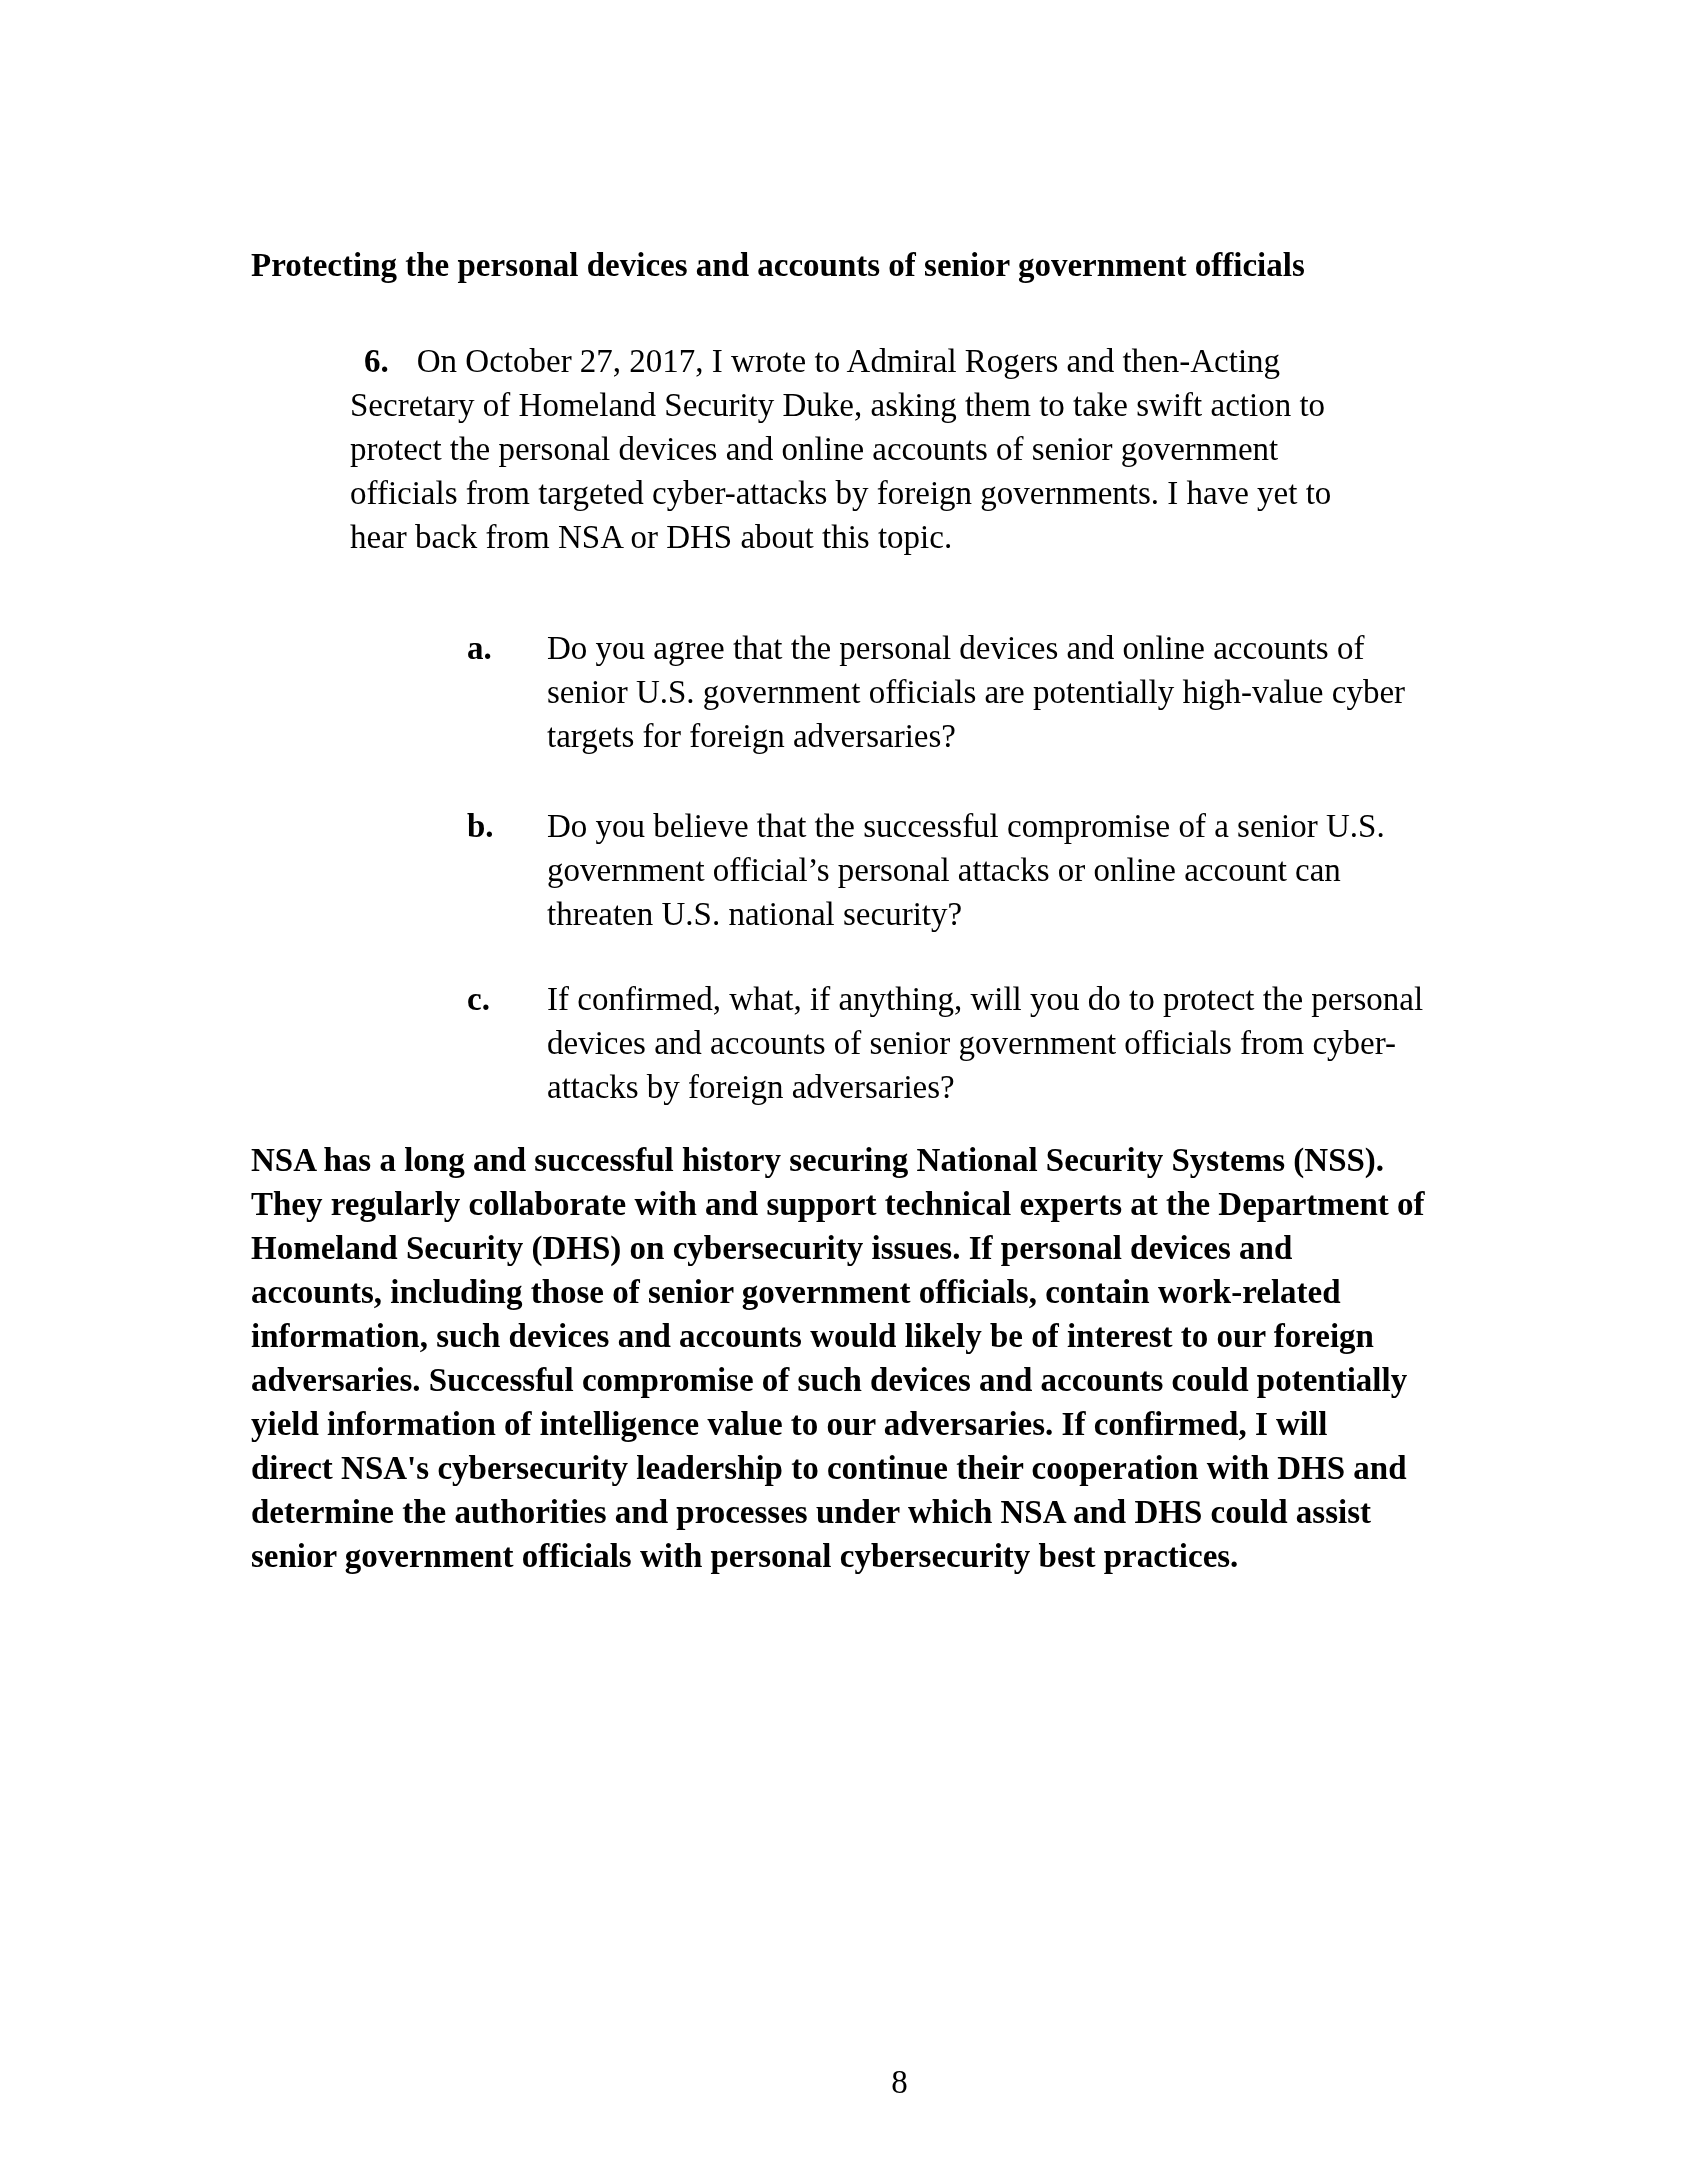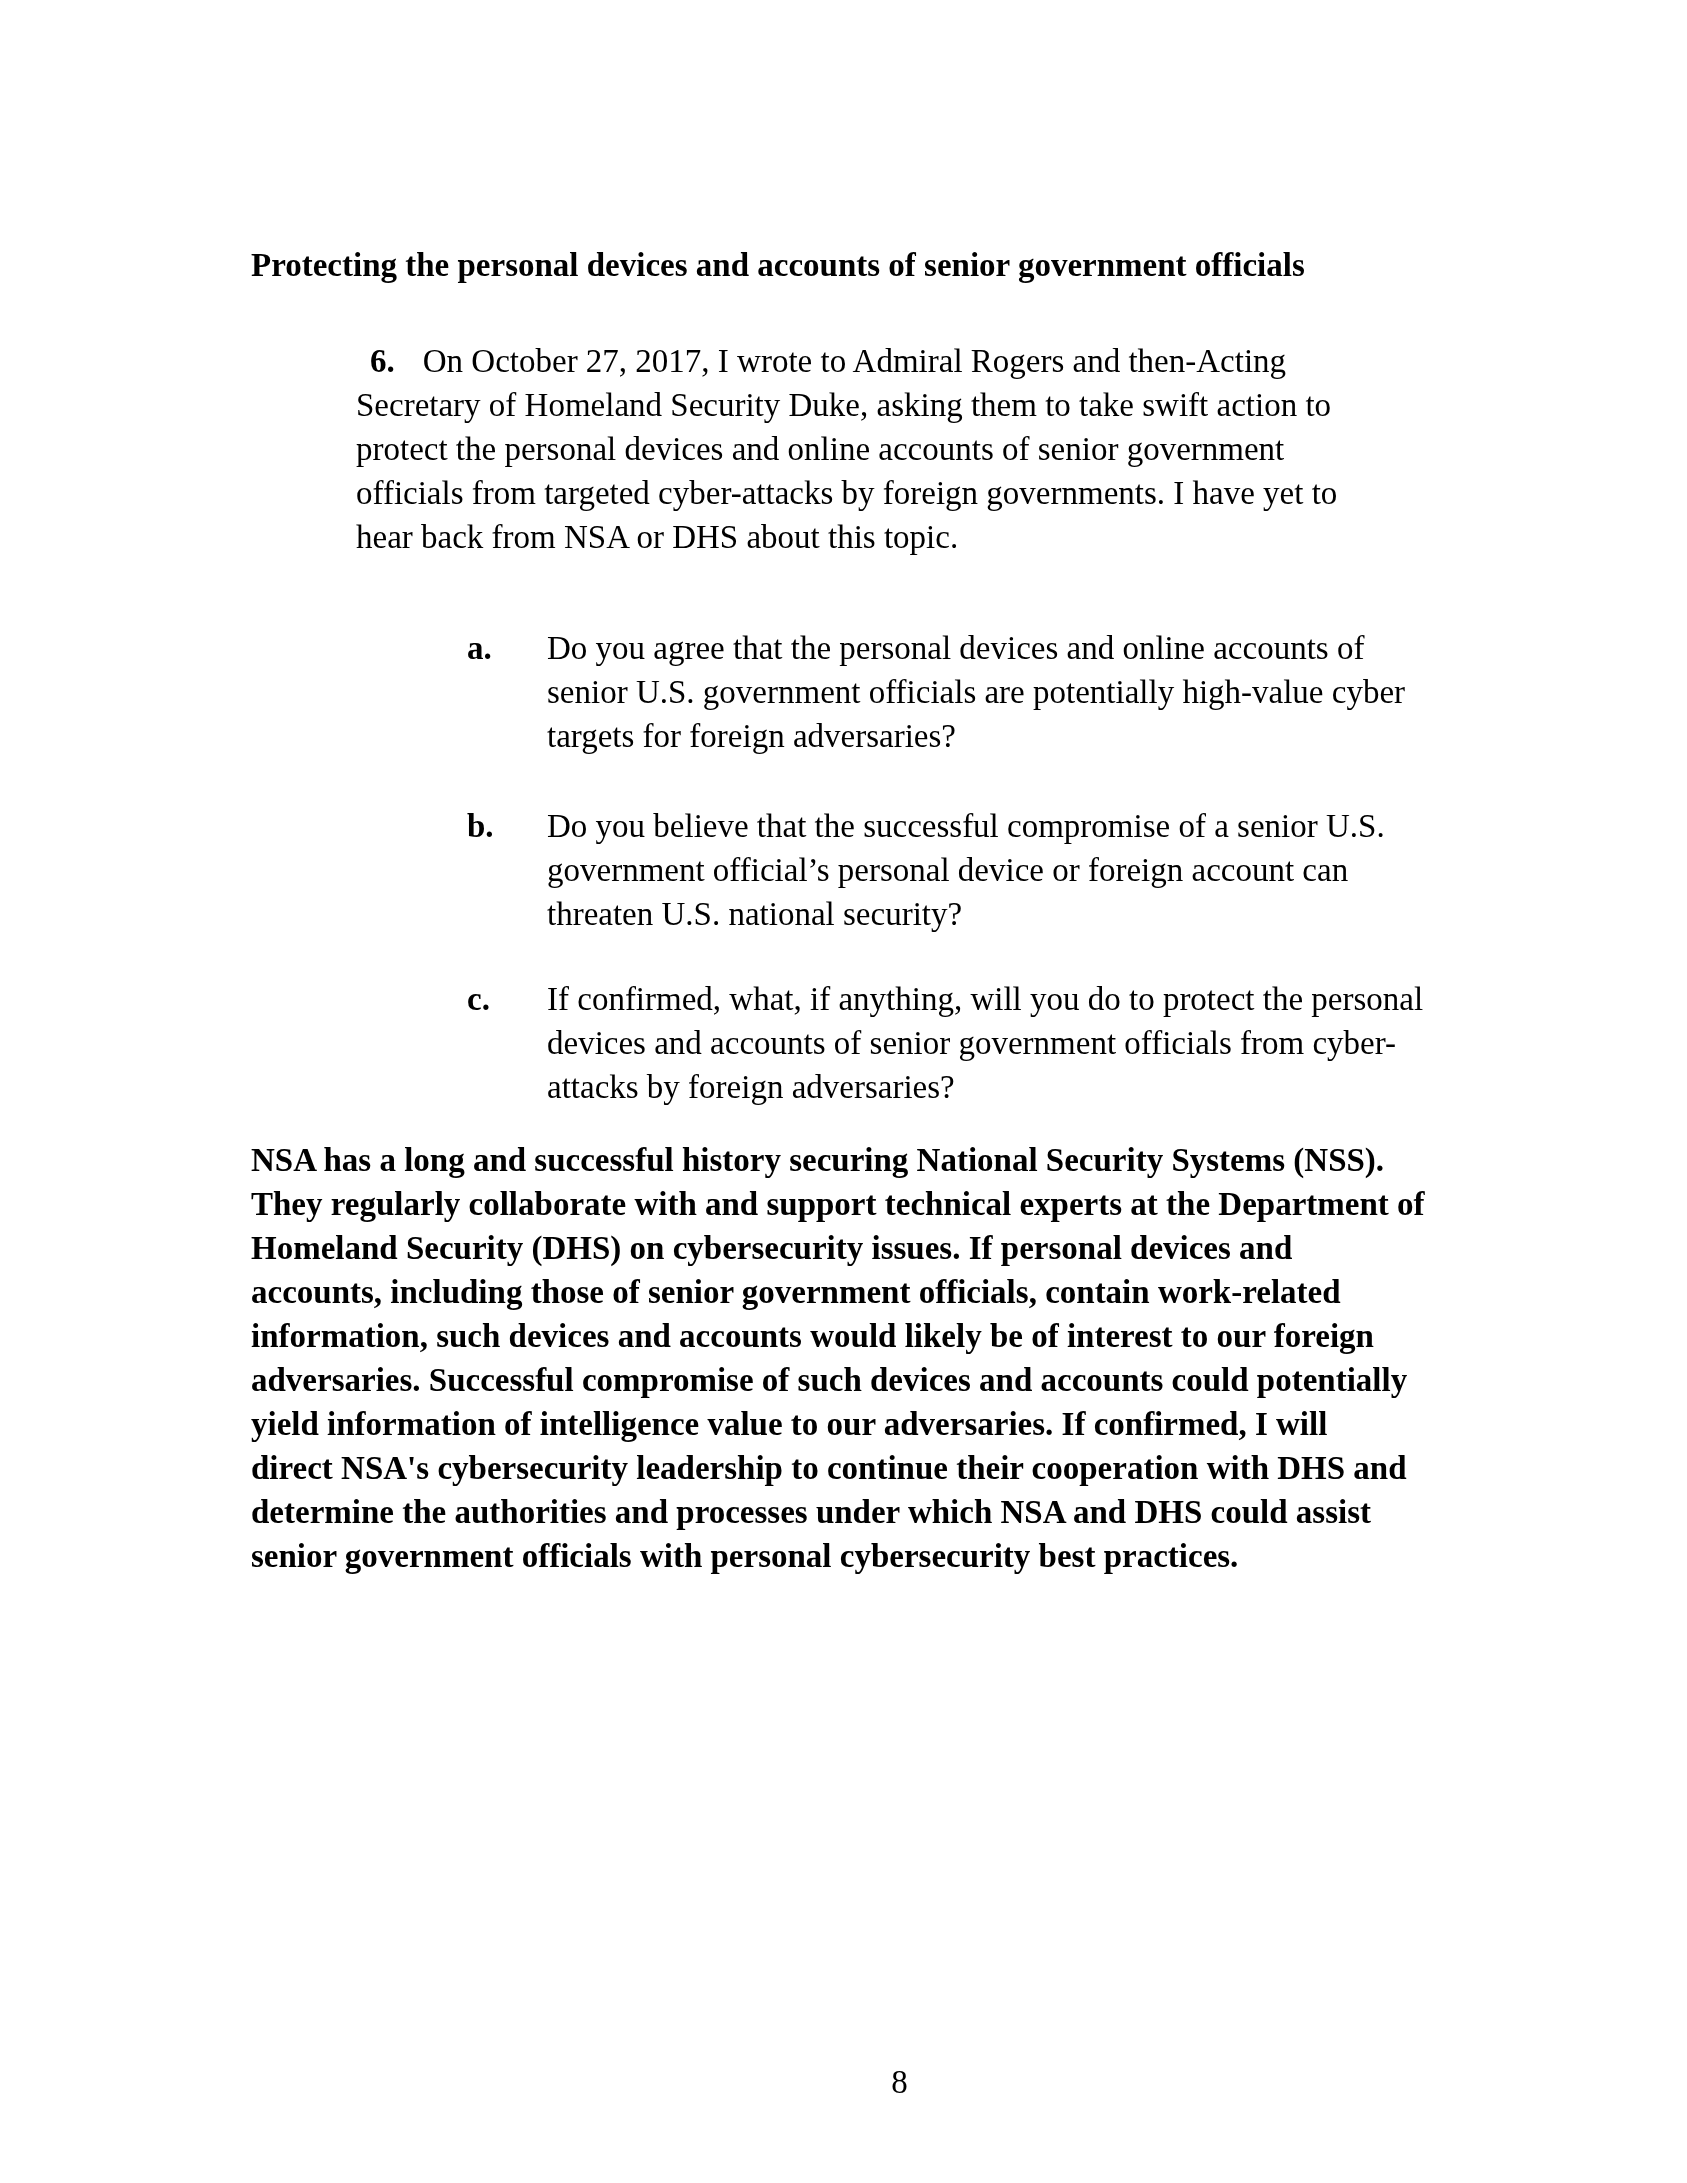--- a/index.html
+++ b/index.html
@@ -20,21 +20,21 @@
   .block { position: absolute; }
   .pre { white-space: pre-line; }
   .bold { font-weight: bold; }
   .heading {
     left: 195px;
     top: 187px;
     width: 1323px;
     font-weight: bold;
   }
   .question {
-    left: 300px;
+    left: 294px;
     top: 283px;
     width: 1164px;
   }
   .subitem {
     left: 397px;
     width: 1125px;
     display: flex;
     align-items: flex-start;
   }
   .subitem .marker {
@@ -76,21 +76,21 @@
   <div class="block subitem subitem-a">
     <div class="marker bold">a.</div>
     <div class="itext pre">Do you agree that the personal devices and online accounts of
 senior U.S. government officials are potentially high-value cyber
 targets for foreign adversaries?</div>
   </div>
 
   <div class="block subitem subitem-b">
     <div class="marker bold">b.</div>
     <div class="itext pre">Do you believe that the successful compromise of a senior U.S.
-government official’s personal device or foreign account can
+government official’s personal attacks or online account can
 threaten U.S. national security?</div>
   </div>
 
   <div class="block subitem subitem-c">
     <div class="marker bold">c.</div>
     <div class="itext pre">If confirmed, what, if anything, will you do to protect the personal
 devices and accounts of senior government officials from cyber-
 attacks by foreign adversaries?</div>
   </div>
 

